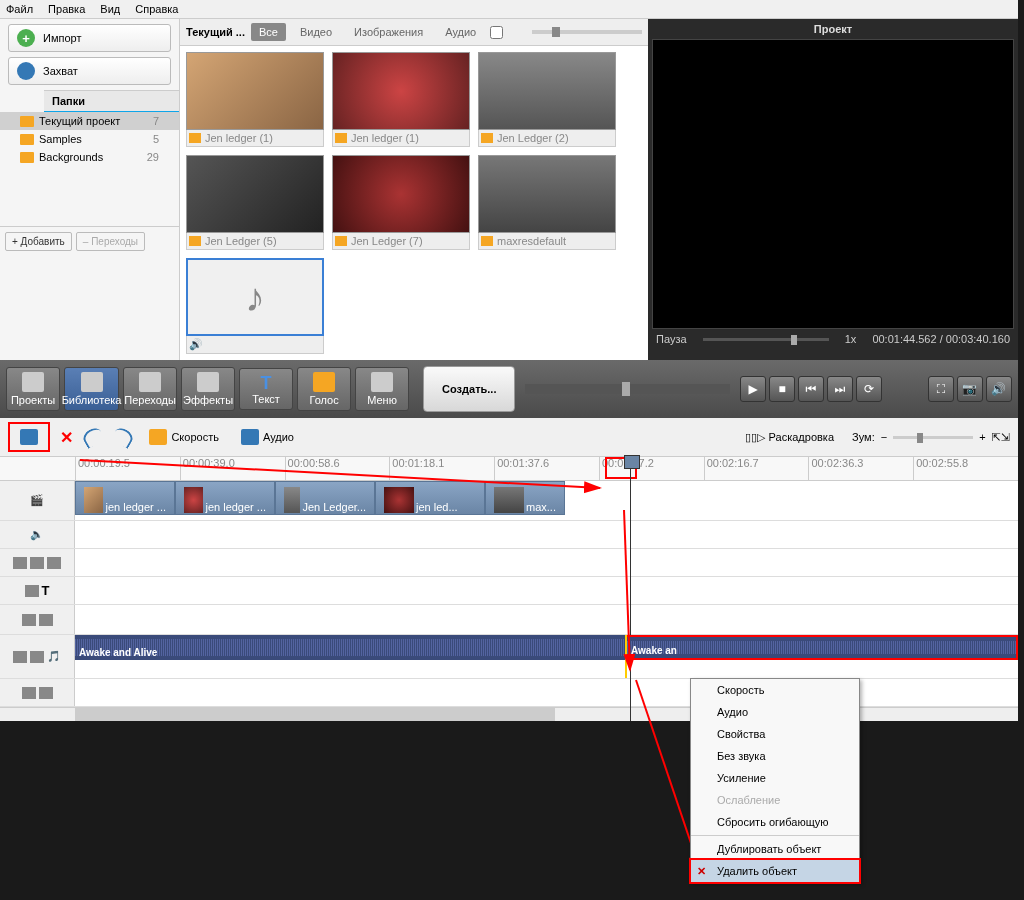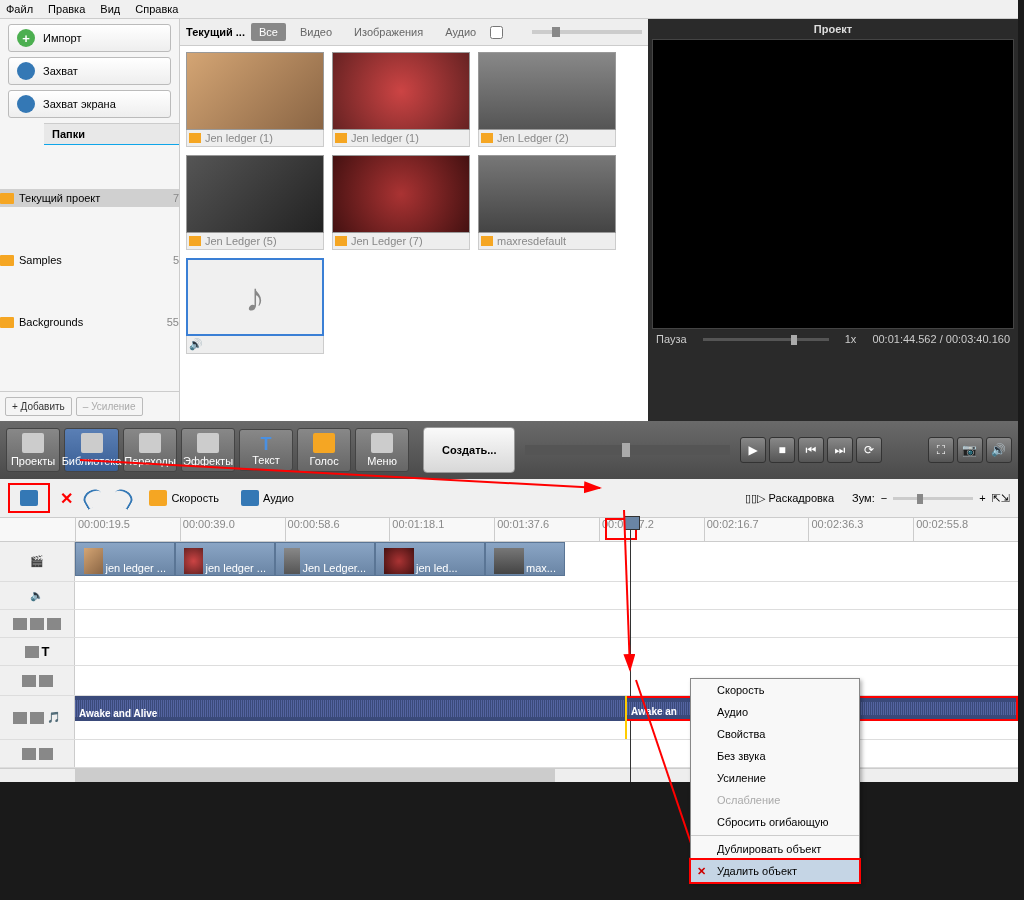--- a/index.html
+++ b/index.html
@@ -9,21 +9,21 @@
 .menubar span { margin-right: 12px; cursor: pointer; }
 .top-area { display: flex; }
 .left-panel { width: 180px; background: #f5f5f5; border-right: 1px solid #ccc; }
 .panel-title { font-weight: bold; padding: 6px 8px; background: #e0e0e0; border-bottom: 1px solid #ccc; }
 .import-btn { display: flex; align-items: center; margin: 5px 8px; padding: 4px 8px; background: linear-gradient(#fff,#eee); border: 1px solid #bbb; border-radius: 3px; cursor: pointer; }
 .import-btn .ic { width: 18px; height: 18px; margin-right: 8px; border-radius: 50%; display: inline-flex; align-items: center; justify-content: center; font-size: 13px; font-weight: bold; }
 .ic-plus { background: #4caf50; color: #fff; }
 .ic-cam { background: #3478b5; }
 .ic-rec { background: #3478b5; }
 .folder-head { font-weight: bold; padding: 4px 8px; background: #e8e8e8; border-top: 1px solid #ccc; border-bottom: 1px solid #0ea5e9; margin-left: 44px; }
-.folder-item { display: flex; align-items: center; justify-content: space-between; padding: 3px 0; margin-top: 44px; }
+.folder-item { display: flex; align-items: center; justify-content: space-between; padding: 3px 20px; }
 .folder-item .fi-left { display: flex; align-items: center; }
 .folder-item .fldr { width: 14px; height: 11px; background: #f5a623; margin-right: 5px; border-radius: 1px; }
 .folder-item.sel { background: #d0d0d0; }
 .folder-item .cnt { color: #888; }
 .folder-actions { display: flex; gap: 4px; padding: 5px; border-top: 1px solid #ccc; margin-top: 60px; }
 .small-btn { padding: 3px 6px; border: 1px solid #bbb; background: #f5f5f5; border-radius: 2px; font-size: 10px; color: #333; }
 .small-btn.dis { color: #aaa; }
 
 .media-area { flex: 1; background: #fff; }
 .media-tabs { display: flex; align-items: center; padding: 4px 6px; background: #eee; border-bottom: 1px solid #ccc; gap: 6px; }
@@ -115,49 +115,45 @@
   <div class="top-area">
     <div class="left-panel">
       <div class="import-btn">
           <span class="ic ic-plus">+</span>
           <span>Импорт</span>
         </div>
       <div class="import-btn">
           <span class="ic ic-cam"></span>
           <span>Захват</span>
         </div>
-      <div class="import-btn">
-          <span class="ic ic-rec"></span>
-          <span>Захват экрана</span>
-        </div>
       <div class="folder-head">Папки</div>
       <div class="folder-item sel">
           <span class="fi-left">
             <span class="fldr"></span>
             <span>Текущий проект</span>
           </span>
           <span class="cnt">7</span>
         </div>
       <div class="folder-item">
           <span class="fi-left">
             <span class="fldr"></span>
             <span>Samples</span>
           </span>
           <span class="cnt">5</span>
         </div>
       <div class="folder-item">
           <span class="fi-left">
             <span class="fldr"></span>
             <span>Backgrounds</span>
           </span>
-          <span class="cnt">55</span>
+          <span class="cnt">29</span>
         </div>
       <div class="folder-actions">
         <div class="small-btn">+ Добавить</div>
-        <div class="small-btn dis">– Усиление</div>
+        <div class="small-btn dis">– Переходы</div>
       </div>
     </div>
 
     <div class="media-area">
       <div class="media-tabs">
         <span class="lbl">Текущий ...</span>
         <span class="tab active">Все</span>
         <span class="tab">Видео</span>
         <span class="tab">Изображения</span>
         <span class="tab">Аудио</span>

